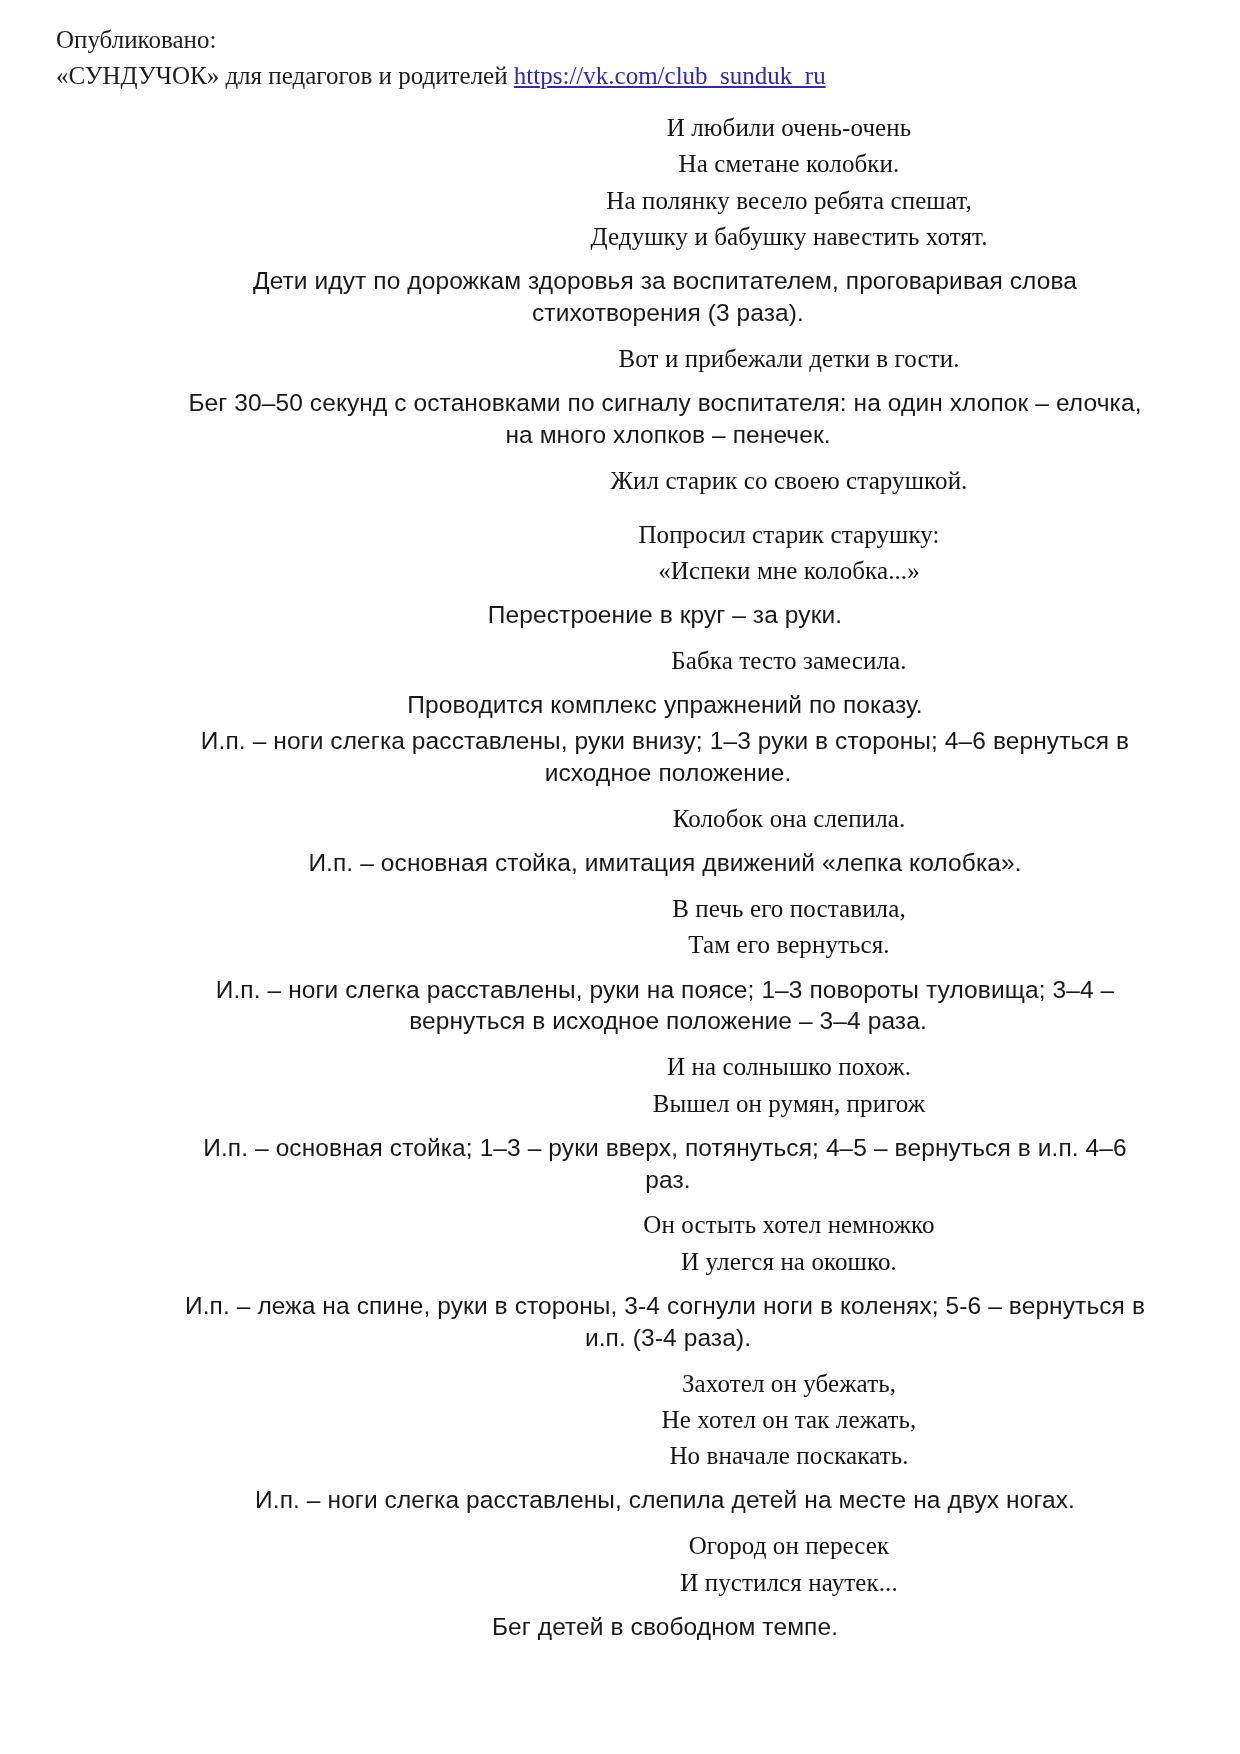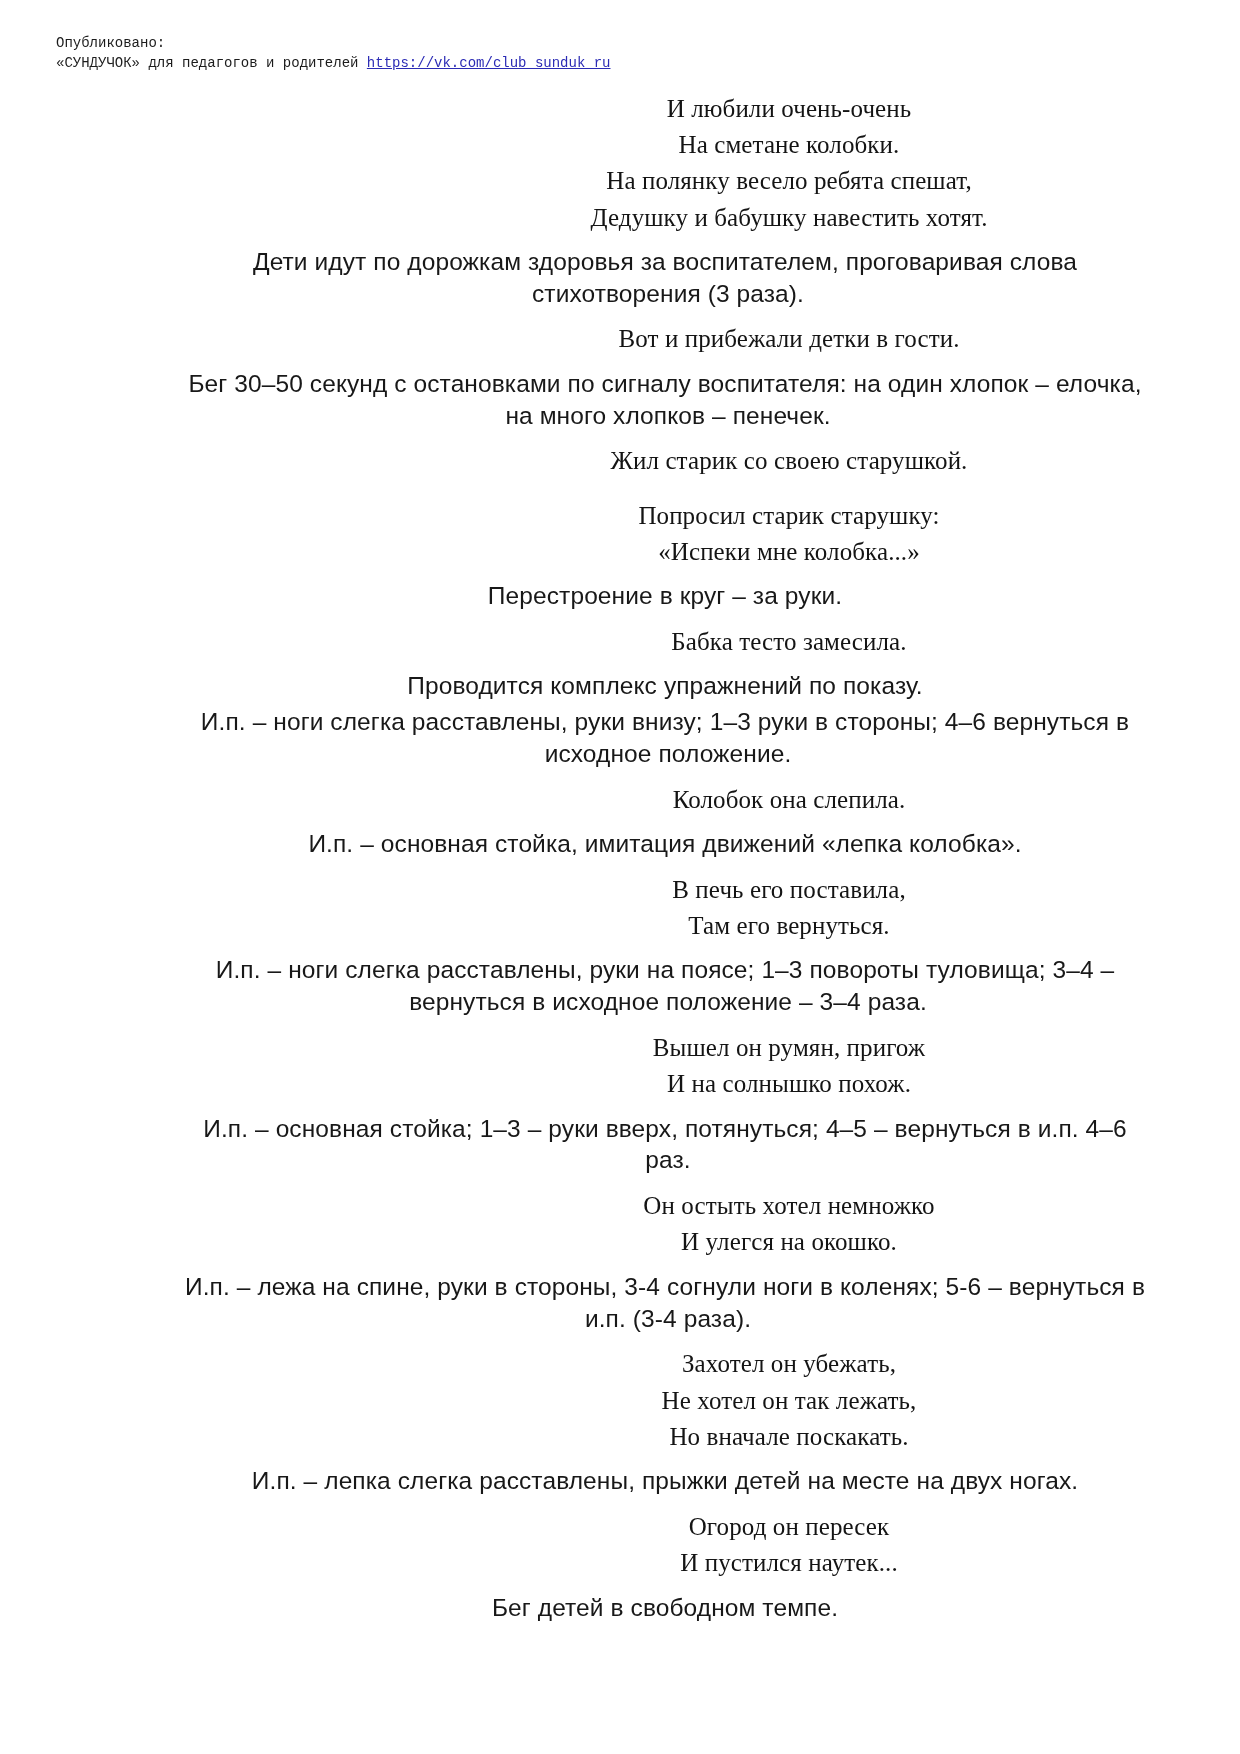--- a/index.html
+++ b/index.html
@@ -17,26 +17,25 @@
   }
   .page {
     position: absolute;
     inset: 0;
     padding: 22px 78px 0 56px;
     box-sizing: border-box;
   }
 
   
   .header {
-    font-family: Liberation Mono, monospace;
-    font-size: 14px;
+    font-family: Liberation Serif, serif;
+    font-size: 25px;
     line-height: 1.42;
     color: #1c1c1c;
     margin-bottom: 18px;
-    margin-top: 12px;
   }
   .header .line {
     white-space: nowrap;
   }
   .header-link {
     color: #2b2bb5;
     text-decoration: underline;
   }
 
   
@@ -106,35 +105,35 @@
       <div class="gap-sm"></div>
       <p class="para verse">Колобок она слепила.</p>
       <div class="gap-sm"></div>
       <p class="para prose">И.п. – основная стойка, имитация движений «лепка колобка».</p>
       <div class="gap-sm"></div>
       <p class="para verse">В печь его поставила,</p>
       <p class="para verse">Там его вернуться.</p>
       <div class="gap-sm"></div>
       <p class="para prose">И.п. – ноги слегка расставлены, руки на поясе; 1–3 повороты туловища; 3–4 – вернуться в исходное положение – 3–4 раза.</p>
       <div class="gap-sm"></div>
+      <p class="para verse">И на солнышко похож.</p>
       <p class="para verse">Вышел он румян, пригож</p>
-      <p class="para verse">И на солнышко похож.</p>
       <div class="gap-sm"></div>
       <p class="para prose">И.п. – основная стойка; 1–3 – руки вверх, потянуться; 4–5 – вернуться в и.п. 4–6 раз.</p>
       <div class="gap-sm"></div>
       <p class="para verse">Он остыть хотел немножко</p>
       <p class="para verse">И улегся на окошко.</p>
       <div class="gap-sm"></div>
       <p class="para prose">И.п. – лежа на спине, руки в стороны, 3-4 согнули ноги в коленях; 5-6 – вернуться в и.п. (3-4 раза).</p>
       <div class="gap-sm"></div>
       <p class="para verse">Захотел он убежать,</p>
       <p class="para verse">Не хотел он так лежать,</p>
       <p class="para verse">Но вначале поскакать.</p>
       <div class="gap-sm"></div>
-      <p class="para prose">И.п. – лепка слегка расставлены, прыжки детей на месте на двух ногах.</p>
+      <p class="para prose">И.п. – ноги слегка расставлены, слепила детей на месте на двух ногах.</p>
       <div class="gap-sm"></div>
       <p class="para verse">Огород он пересек</p>
       <p class="para verse">И пустился наутек...</p>
       <div class="gap-sm"></div>
       <p class="para prose">Бег детей в свободном темпе.</p>
     </div>
 
 </div>
 
 </body></html>

